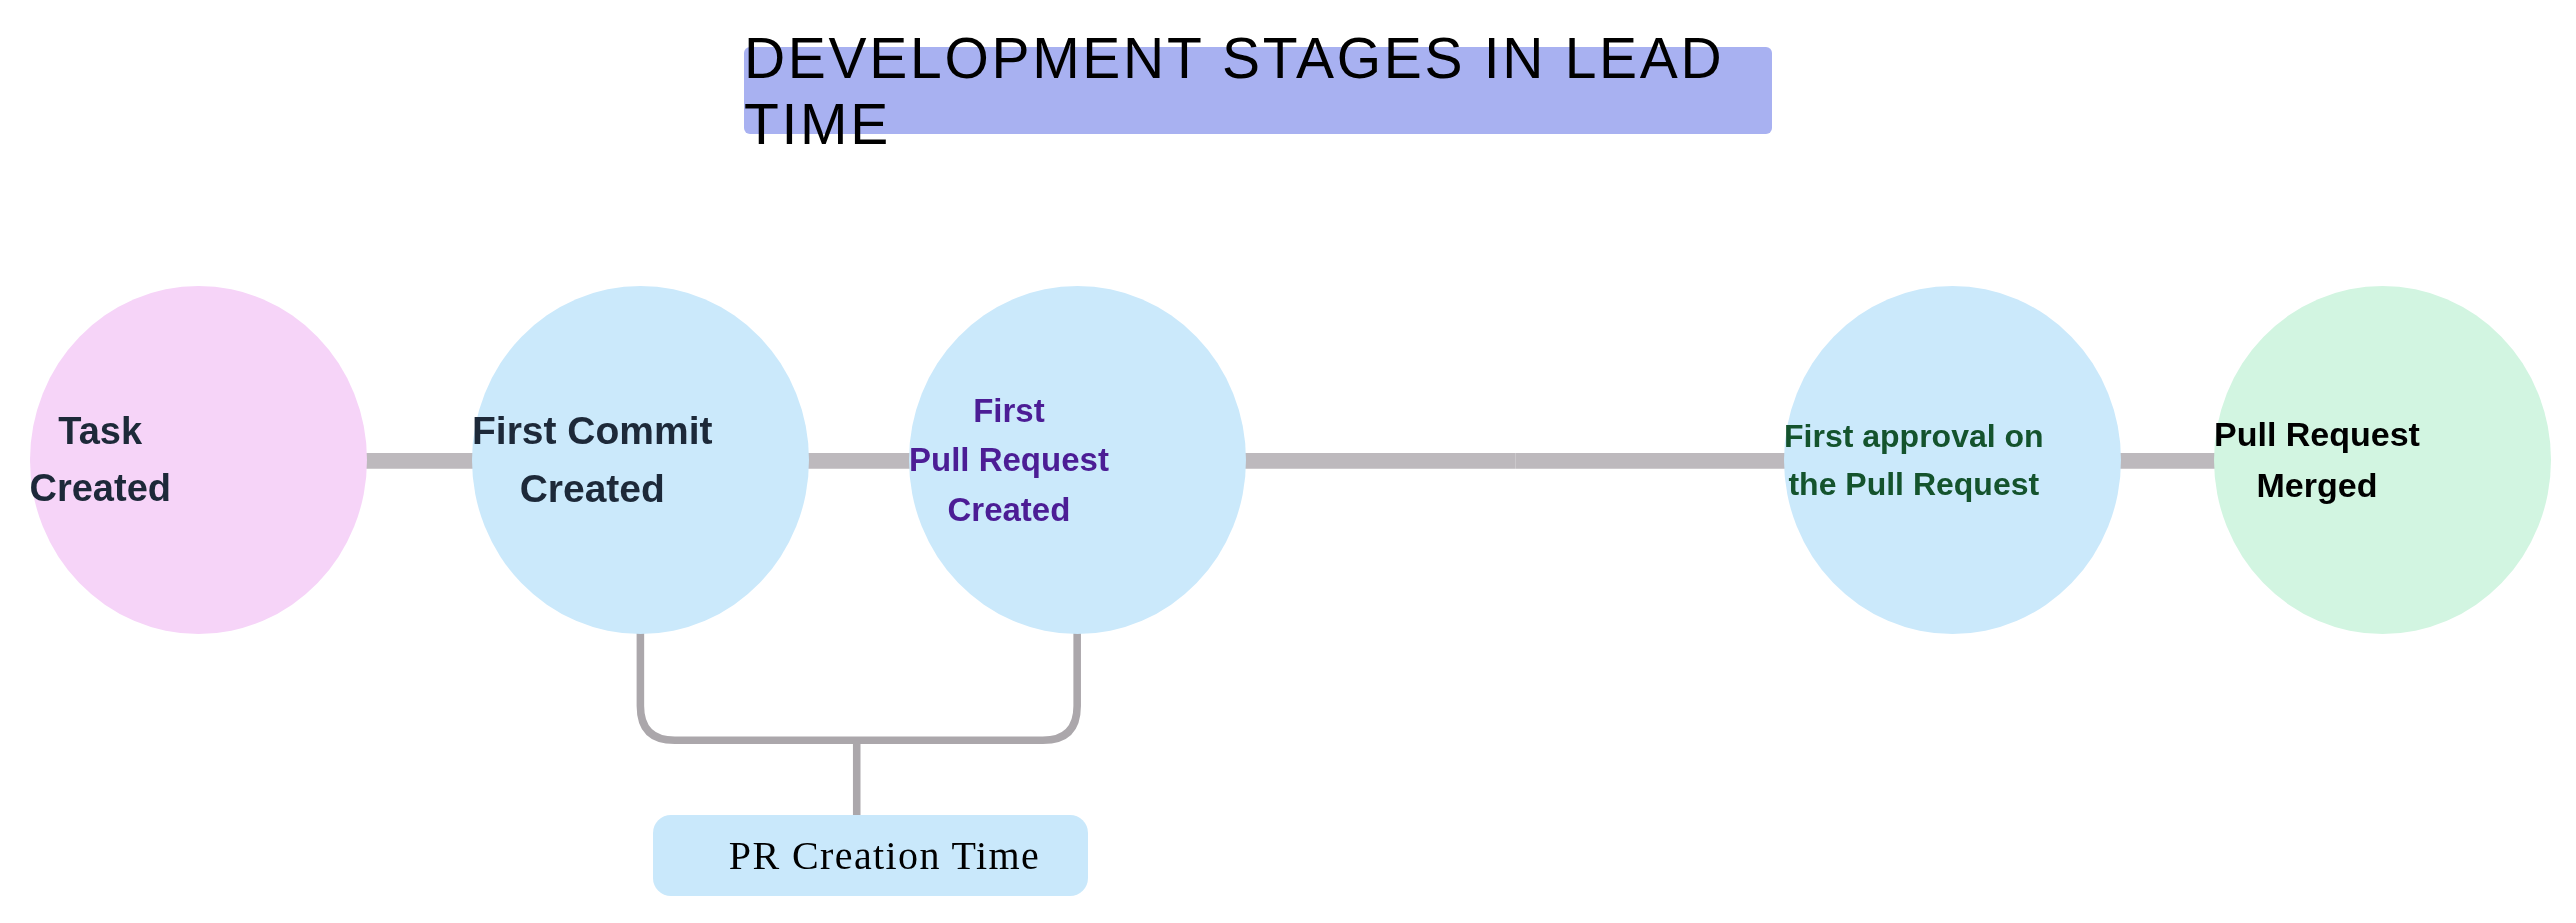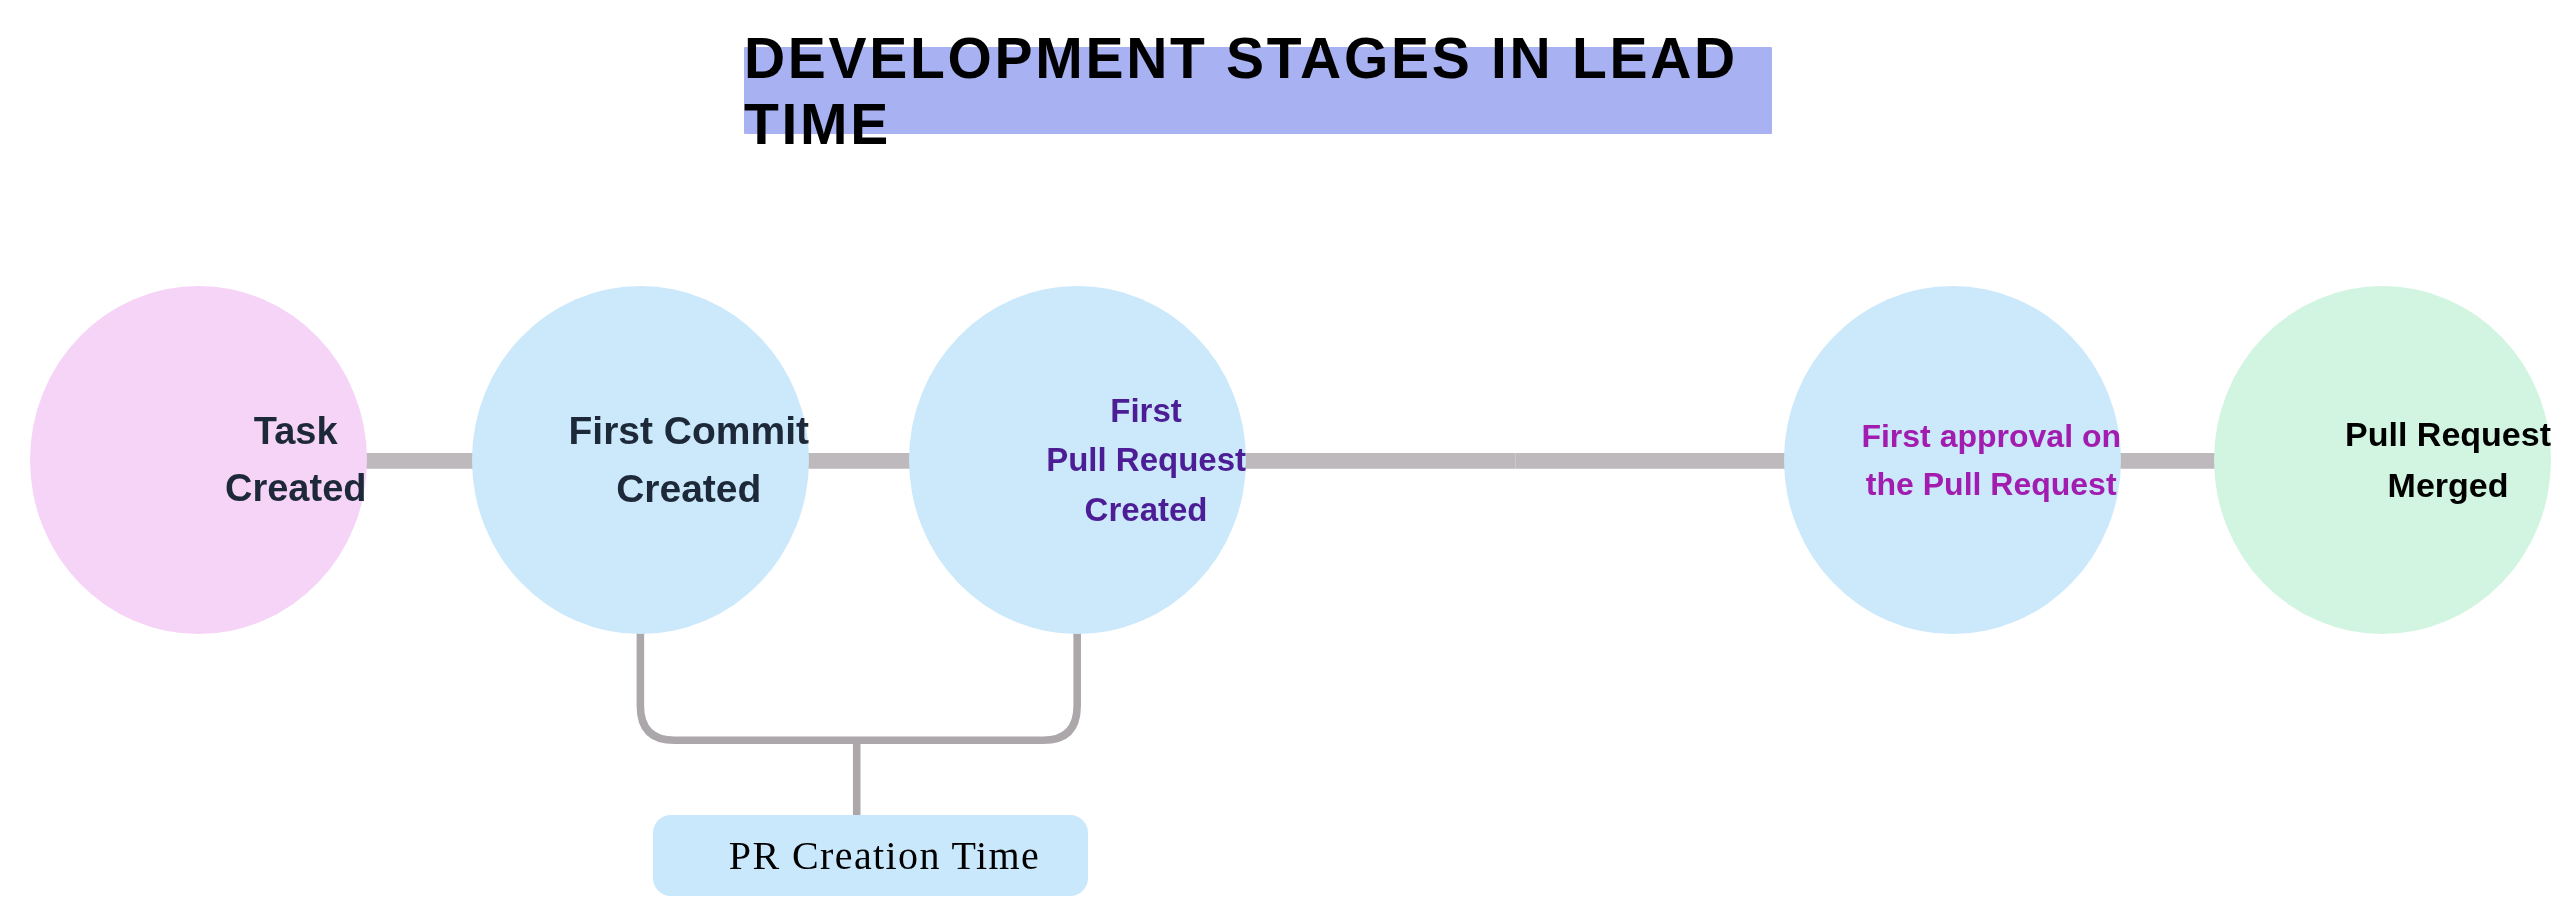--- a/index.html
+++ b/index.html
@@ -21,39 +21,39 @@
     width: 2576px;
     height: 923px;
     z-index: 1;
   }
   .title {
     position: absolute;
     left: 744px;
     top: 47px;
     width: 1028px;
     height: 87px;
-    border-radius: 1px;
+    border-radius: 6px;
     display: flex;
     align-items: center;
     justify-content: center;
     font-size: 57px;
-    font-weight: 700;
+    font-weight: 400;
     letter-spacing: 2.7px;
     color: #000000;
     z-index: 3;
     transform-origin: center;
   }
   .stage {
     position: absolute;
     width: 337px;
     height: 348px;
     border-radius: 50%;
     display: flex;
     align-items: center;
-    justify-content: flex-end;
+    justify-content: flex-start;
     text-align: center;
     font-weight: 700;
     white-space: pre-line;
     line-height: 1.5;
     z-index: 2;
     top: 286px;
   }
   .stage-0 { left: 29.5px;   font-size: 38px; }
   .stage-1 { left: 472px;  font-size: 39px; }
   .stage-2 { left: 909px; font-size: 33px; }
@@ -102,21 +102,21 @@
   </div>
   <div class="stage stage-1" style="background: rgb(203, 233, 251); color: rgb(29, 41, 57);">
     <span>First Commit
 Created</span>
   </div>
   <div class="stage stage-2" style="background: rgb(203, 233, 251); color: #4c1d95;">
     <span>First
 Pull Request
 Created</span>
   </div>
-  <div class="stage stage-4" style="background: rgb(203, 233, 251); color: #a21caf;">
+  <div class="stage stage-4" style="background: rgb(203, 233, 251); color: #14532d;">
     <span>First approval on
 the Pull Request</span>
   </div>
   <div class="stage stage-5" style="background: rgb(210, 245, 225); color: rgb(0, 0, 0);">
     <span>Pull Request
 Merged</span>
   </div>
 
   <div class="annotation" style="background: rgb(201, 232, 251); color: rgb(0, 0, 0); padding-left: 28px;">
     <span>PR Creation Time</span>

